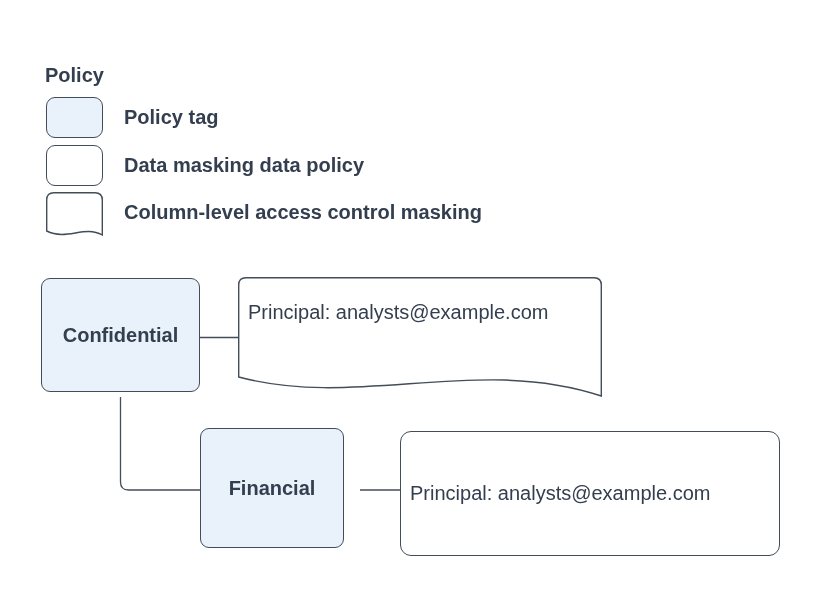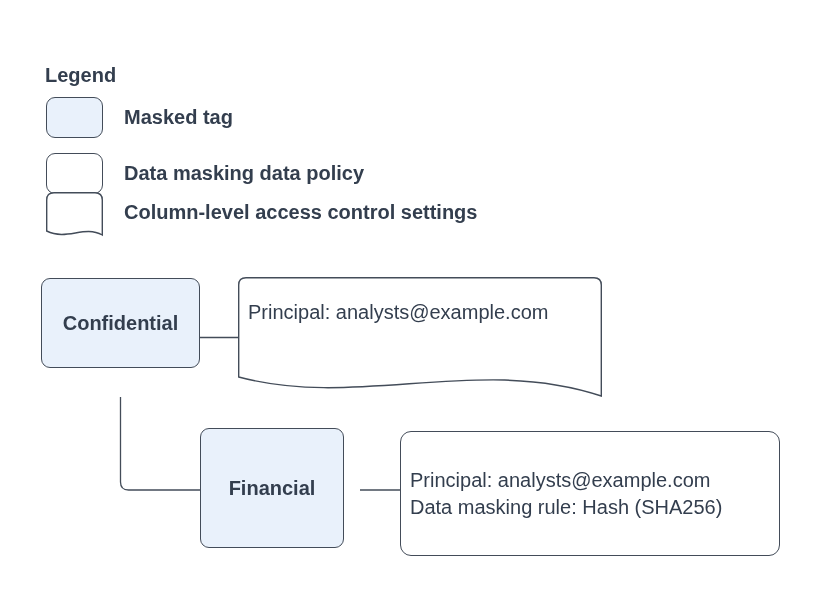--- a/index.html
+++ b/index.html
@@ -29,21 +29,21 @@
     font-size:20px;font-weight:700;line-height:41px;
   }
 
   
   .policy-tag{
     position:absolute;border:1.4px solid var(--stroke);border-radius:9px;
     background:var(--fill-blue);
     display:flex;align-items:center;justify-content:center;
     font-size:20px;font-weight:700;
   }
-  #node-confidential{left:41px;top:278px;width:159px;height:90px;}
+  #node-confidential{left:41px;top:278px;width:159px;height:114px;}
   #node-financial{left:200px;top:428px;width:144px;height:120px;}
 
   .doc-card{position:absolute;left:238px;top:277px;width:364px;height:121px;}
   .doc-card svg{position:absolute;left:0;top:0;}
   .doc-card .card-text{position:absolute;left:10px;top:22px;}
 
   .mask-card{
     position:absolute;left:400px;top:431px;width:380px;height:125px;
     border:1.4px solid var(--stroke);border-radius:11px;background:var(--bg);
     display:flex;flex-direction:column;justify-content:center;
@@ -60,37 +60,37 @@
 
 <div class="canvas">
 
   <svg class="connectors" width="820" height="598" viewBox="0 0 820 598">
     <path d="M 200,337.5 L 238,337.5" fill="none" stroke="#434C59" stroke-width="1.3"></path>
     <path d="M 120.5,397 L 120.5,482 Q 120.5,490 128.5,490 L 200,490" fill="none" stroke="#434C59" stroke-width="1.3"></path>
     <path d="M 360,490 L 400,490" fill="none" stroke="#434C59" stroke-width="1.3"></path>
   </svg>
 
   <div>
-    <div class="legend-title">Legend</div>
+    <div class="legend-title">Policy</div>
 
     <div class="legend-row" style="top:97px;">
       <div class="swatch-rect" style="background:var(--fill-blue);"></div>
-      <div class="legend-label">Masked tag</div>
+      <div class="legend-label">Policy tag</div>
     </div>
 
-    <div class="legend-row" style="top:153px;align-items:flex-end;">
+    <div class="legend-row" style="top:145px;align-items:flex-end;">
       <div class="swatch-rect" style="background:var(--bg);"></div>
       <div class="legend-label">Data masking data policy</div>
     </div>
 
     <div class="legend-row" style="top:192px;">
       <svg class="swatch-doc" width="57" height="46" viewBox="0 0 57 46">
         <path d="M 8,0.7 H 49 Q 56.3,0.7 56.3,8 V 43 C 38,33 21,49 0.7,39 V 8 Q 0.7,0.7 8,0.7 Z" fill="#FFFFFF" stroke="#434C59" stroke-width="1.4"></path>
       </svg>
-      <div class="legend-label">Column-level access control settings</div>
+      <div class="legend-label">Column-level access control masking</div>
     </div>
   </div>
 
   <div id="node-confidential" class="policy-tag">
     <span>Confidential</span>
   </div>
 
   <div id="node-financial" class="policy-tag">
     <span>Financial</span>
   </div>
@@ -100,17 +100,16 @@
       <path d="M 8,0.7 H 356 Q 363.3,0.7 363.3,8 V 119 C 240,78 120,132 0.7,100 V 8 Q 0.7,0.7 8,0.7 Z" fill="#FFFFFF" stroke="#434C59" stroke-width="1.4"></path>
     </svg>
     <div class="card-text">
       <div><span class="b">Principal:</span> <span>analysts@example.com</span></div>
     </div>
   </div>
 
   <div class="mask-card">
     <div class="card-text">
       <div><span class="b">Principal:</span> <span>analysts@example.com</span></div>
-      <div><span class="b">Data masking rule:</span> <span>Hash (SHA256)</span></div>
     </div>
   </div>
 
 </div>
 
 </body></html>

